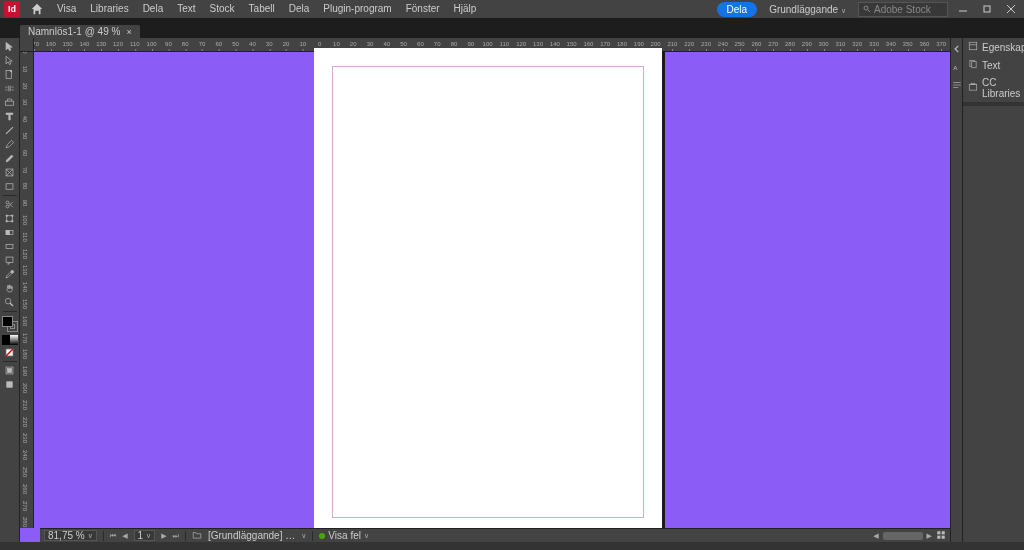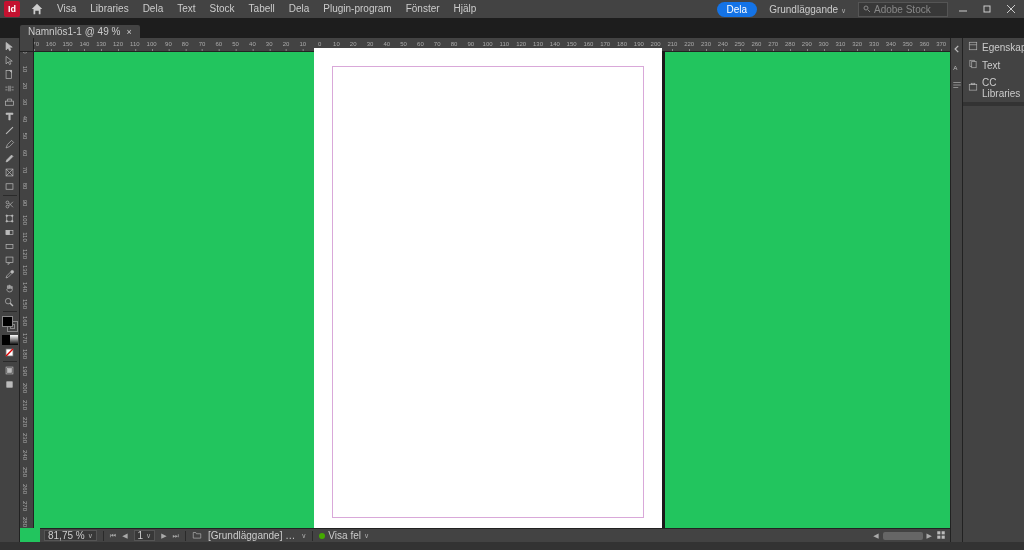--- a/index.html
+++ b/index.html
@@ -34,21 +34,21 @@
 .tool svg { width:11px; height:11px; fill:#bbb; stroke:#bbb; }
 .tool-divider { width:14px; height:1px; background:#2a2a2a; margin:1px 0; }
 .swatch-pair { width:16px; height:16px; position:relative; margin:2px 0; }
 .swatch-fill { position:absolute; width:11px; height:11px; left:0; top:0; background:#000; border:1px solid #888; }
 .swatch-stroke { position:absolute; width:11px; height:11px; right:0; bottom:0; background:#434343; border:1px solid #888; }
 .swatch-stroke::after { content:""; position:absolute; inset:2px; border:1px solid #888; }
 .color-mode { width:16px; height:10px; display:flex; }
 .cm-box { flex:1; height:10px; }
 
 
-.canvas-area { flex:1; background:#22c55e; position:relative; overflow:hidden; }
+.canvas-area { flex:1; background:#8b5cf6; position:relative; overflow:hidden; }
 .ruler-h { position:absolute; top:0; left:14px; right:0; height:14px; background:#434343; border-bottom:1px solid #222; overflow:hidden; }
 .ruler-v { position:absolute; top:14px; left:0; width:14px; height:calc(100% - 28px); background:#434343; border-right:1px solid #222; overflow:hidden; }
 .ruler-corner { position:absolute; top:0; left:0; width:14px; height:14px; background:#434343; border-right:1px solid #222; border-bottom:1px solid #222; }
 .ruler-h .ticks { position:relative; height:100%; white-space:nowrap; }
 .ruler-h .tick { position:absolute; top:3px; font-size:6px; color:#aaa; transform:translateX(-50%); }
 .ruler-h .tick::after { content:""; position:absolute; left:50%; top:8px; width:1px; height:3px; background:#888; }
 .ruler-v .ticks { position:relative; width:100%; }
 .ruler-v .tick { position:absolute; left:2px; font-size:6px; color:#aaa; writing-mode:vertical-rl; transform:translateY(-50%); white-space:nowrap; }
 
 .page-wrap { position:absolute; left:294px; top:10px; width:348px; height:488px; }

